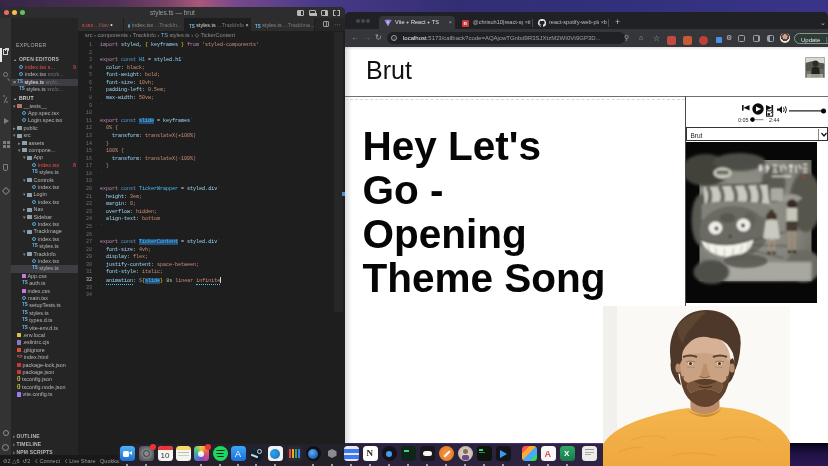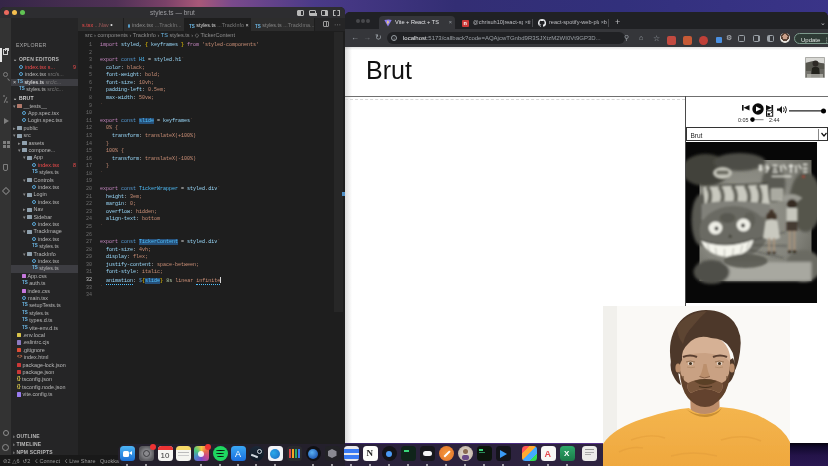--- a/index.html
+++ b/index.html
@@ -288,20 +288,21 @@
         <circle cx="10.5" cy="6.5" r="3" fill="#2e2c28"></circle>
         <path d="M6 21 L7 11 Q10.5 8.5 14 11 L15 21 Z" fill="#23211e"></path>
         <rect x="1" y="14" width="5" height="7" fill="#73726c"></rect>
         <rect x="15" y="12" width="5" height="9" fill="#66655f"></rect>
         <rect x="2" y="17" width="16" height="4" fill="#b5b5ae" opacity="0.8"></rect>
       </g>
       <rect x="0" y="0" width="20" height="21" fill="none" stroke="#c9c9c5" stroke-width="1"></rect>
     </svg>
     <div class="abs" id="hr1"></div>
     <div class="abs" id="ticker"></div>
+    <div class="abs" id="h1">Hey Let's<br>Go -<br>Opening<br>Theme Song</div>
     <div class="abs" id="vline"></div>
     <svg class="abs" id="controls" width="95" height="25" viewBox="0 0 95 25">
       <rect x="9" y="3" width="1.6" height="5.6" fill="#111"></rect>
       <polygon points="16.5,3 16.5,8.6 10.5,5.8" fill="#111"></polygon>
       <circle cx="25" cy="7" r="5.7" fill="#0b0b0b"></circle>
       <polygon points="23,4.4 23,9.6 28.2,7" fill="#fff"></polygon>
       <polygon points="33,3 33,8.6 39,5.8" fill="#111"></polygon>
       <rect x="38.5" y="3" width="1.6" height="5.6" fill="#111"></rect>
       <rect x="33.5" y="8.8" width="6.2" height="5.4" fill="#fff" stroke="#111" stroke-width="1"></rect>
       <rect x="34.5" y="11.2" width="2.4" height="2.2" fill="#111"></rect>

